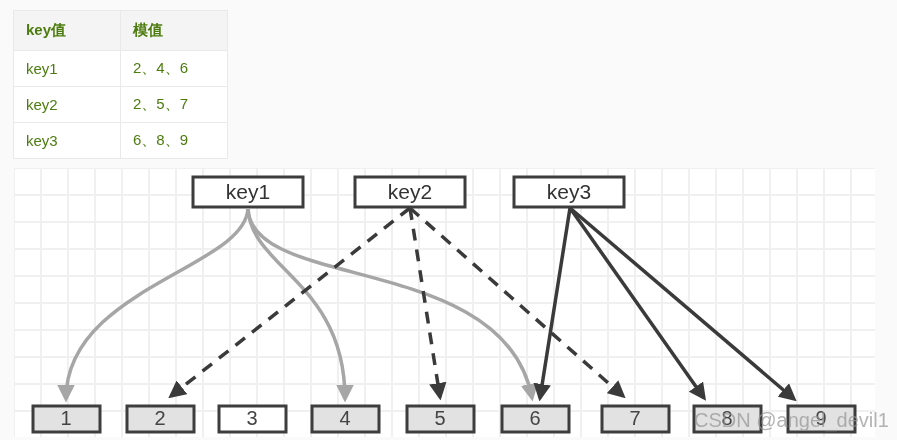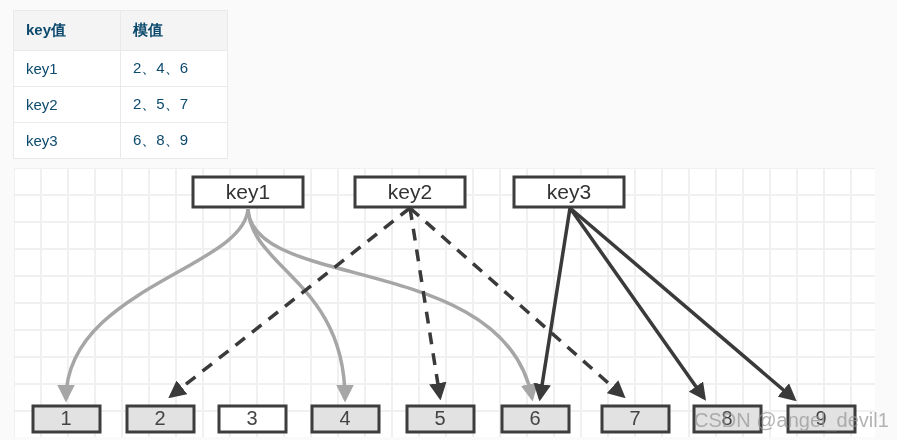--- a/index.html
+++ b/index.html
@@ -16,21 +16,21 @@
     overflow: hidden;
   }
 
   
   table.hash-table {
     position: absolute;
     left: 13px;
     top: 10px;
     border-collapse: collapse;
     font-size: 15px;
-    color: #0c4a6e;
+    color: #4d7c0f;
     background: #fff;
   }
   table.hash-table th,
   table.hash-table td {
     box-sizing: border-box;
     width: 107px;
     border: 1px solid #e9e9e9;
     padding: 8px 12px;
     text-align: left;
     font-weight: 400;

